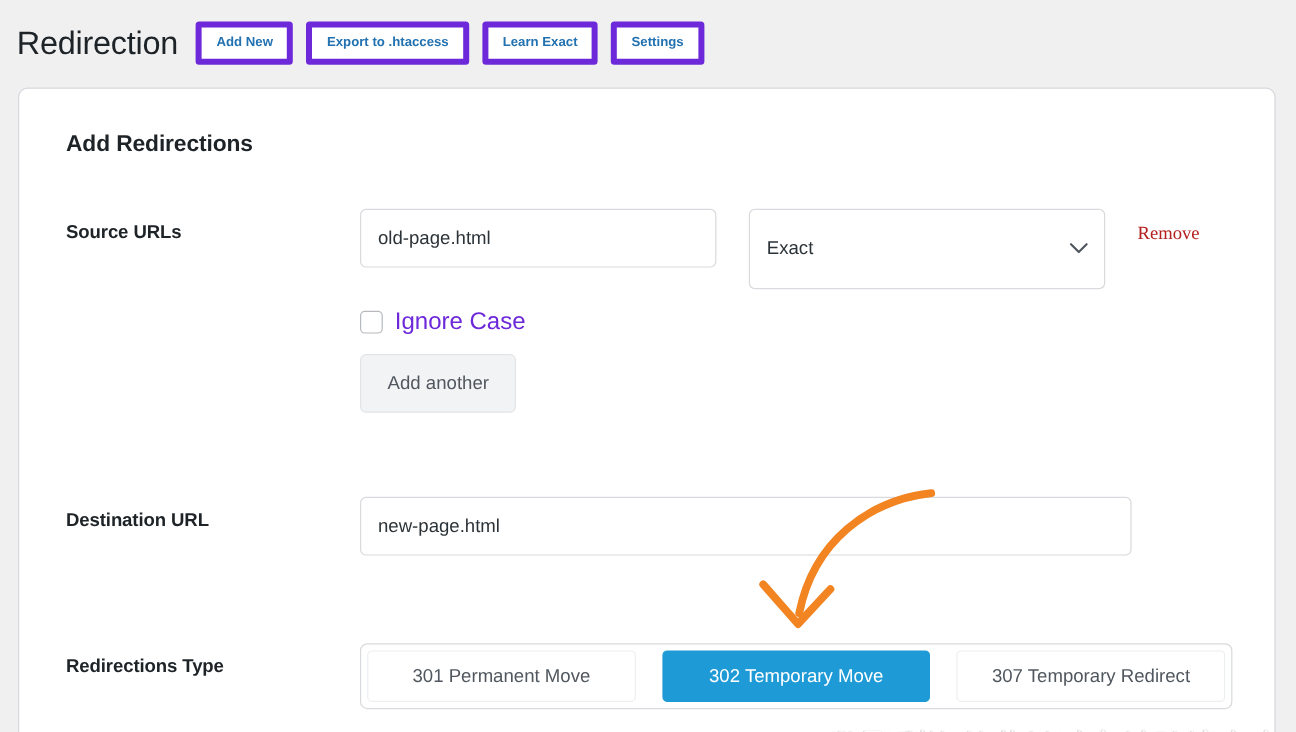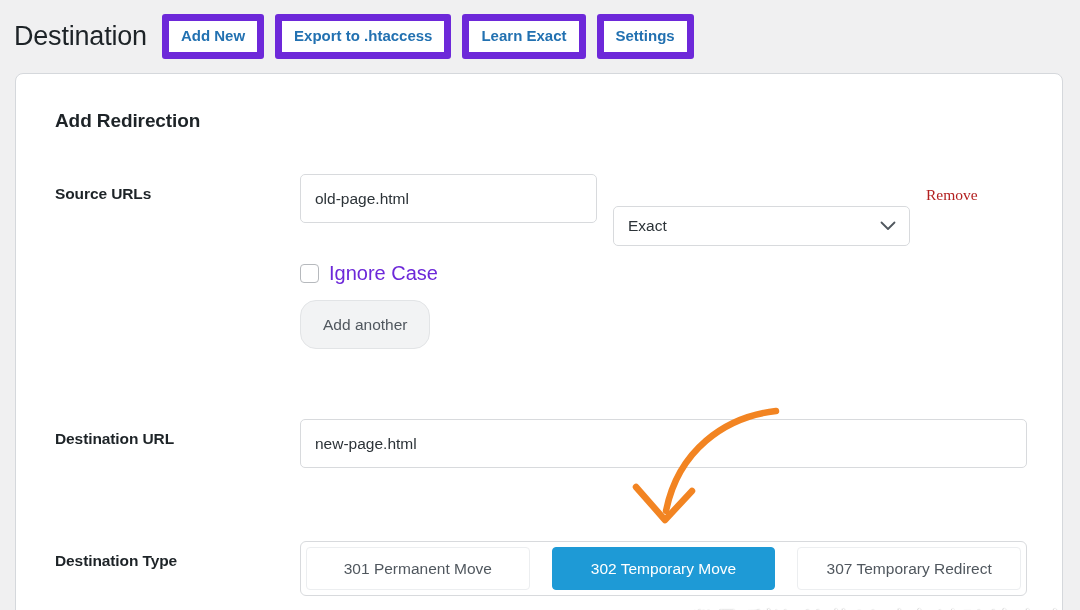--- a/index.html
+++ b/index.html
@@ -22,23 +22,23 @@
   .page-title {
     font-size: 27px;
     font-weight: 400;
     color: #1d2327;
     letter-spacing: -0.2px;
     white-space: nowrap;
     margin-right: 4px;
   }
   .hdr-btn {
     background: #ffffff;
-    border: 7px solid #6d28d9;
+    border: 5px solid #6d28d9;
     color: #2271b1;
-    font-size: 15px;
+    font-size: 11px;
     font-weight: 700;
     border-radius: 3px;
     padding: 6px 12px 7px 12px;
     line-height: 1.2;
     white-space: nowrap;
     cursor: pointer;
     font-family: "Liberation Sans", sans-serif;
   }
 
   
@@ -74,39 +74,39 @@
     width: 245px;
     flex: 0 0 245px;
     font-size: 15.5px;
     font-weight: 700;
     color: #1d2327;
     padding-top: 11px;
     letter-spacing: -0.1px;
   }
   .field-col { flex: 1; min-width: 0; }
 
-  .inline { display: flex; align-items: flex-start; gap: 16px; }
+  .inline { display: flex; align-items: flex-start; gap: 27px; }
 
   .text-input {
     height: 49px;
     border: 1px solid #d8dadd;
     border-radius: 5px;
     background: #fff;
     font-size: 15.5px;
     color: #2c3338;
     padding: 0 14px;
     font-family: "Liberation Sans", sans-serif;
     outline: none;
   }
   .input-source { width: 297px; }
-  .input-dest   { width: 727px; }
+  .input-dest   { width: 643px; }
 
   .select-wrap {
     position: relative;
-    width: 297px; height: 40px; margin-top: 32px;
+    width: 297px; height: 67px;
   }
   .select-box {
     width: 100%; height: 100%;
     border: 1px solid #d8dadd;
     border-radius: 5px;
     background: #fff;
     display: flex;
     align-items: center;
     padding: 0 14px;
     font-size: 15.5px;
@@ -145,21 +145,21 @@
   }
   .check-label {
     font-size: 20px;
     color: #6d28d9;
   }
 
   .btn-add-another {
     margin-top: 15px;
     background: #f2f3f4;
     border: 1px solid #e2e4e6;
-    border-radius: 16px;
+    border-radius: 5px;
     color: #50575e;
     font-size: 15.5px;
     height: 49px;
     padding: 0 22px;
     cursor: pointer;
     font-family: "Liberation Sans", sans-serif;
   }
 
   
   .segmented {
@@ -225,30 +225,30 @@
       -1px 0 0 rgba(150,150,150,.3),
       0 1px 0 rgba(150,150,150,.35);
     white-space: nowrap;
     line-height: 1;
   }
 </style>
 </head>
 <body>
 
 <div class="page-header">
-  <div class="page-title">Destination</div>
+  <div class="page-title">Redirection</div>
   <button class="hdr-btn">Add New</button>
   <button class="hdr-btn">Export to .htaccess</button>
   <button class="hdr-btn">Learn Exact</button>
   <button class="hdr-btn">Settings</button>
 </div>
 
 <div class="card">
 
-  <div class="card-title">Add Redirection</div>
+  <div class="card-title">Add Redirections</div>
 
   <div class="row row-source">
     <div class="field-label">Source URLs</div>
     <div class="field-col">
 
       <div class="inline">
         <input class="text-input input-source" type="text" value="old-page.html" style="">
 
         <div class="select-wrap">
           <div class="select-box">
@@ -274,21 +274,21 @@
   </div>
 
   <div class="row row-dest">
     <div class="field-label">Destination URL</div>
     <div class="field-col">
       <input class="text-input input-dest" type="text" value="new-page.html" style="">
     </div>
   </div>
 
   <div class="row row-type">
-    <div class="field-label">Destination Type</div>
+    <div class="field-label">Redirections Type</div>
     <div class="field-col">
       <div class="segmented">
         <div class="seg">301 Permanent Move</div>
         <div class="seg active">302 Temporary Move</div>
         <div class="seg">307 Temporary Redirect</div>
       </div>
     </div>
   </div>
 
   <svg class="arrow-svg" width="190" height="135" viewBox="0 0 190 135">

